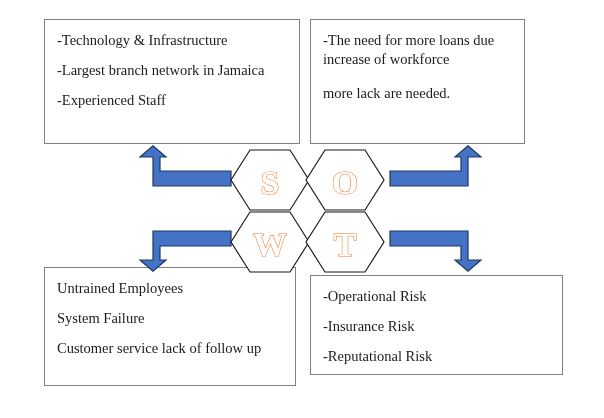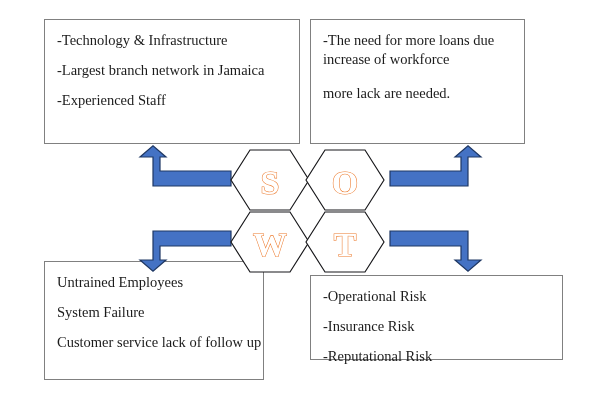--- a/index.html
+++ b/index.html
@@ -30,22 +30,22 @@
     color: #1b1b1b;
     white-space: pre;
     margin: 0 0 13px 0;
   }
   .quad-line.tight { margin-bottom: 2px; }
   .quad-line.gap    { margin-bottom: 17px; }
   .quad-line:last-child { margin-bottom: 0; }
 
   #box-strengths     { left: 44px;  top: 19px;  width: 256px; height: 125px; }
   #box-opportunities { left: 310px; top: 19px;  width: 215px; height: 125px; }
-  #box-weaknesses    { left: 44px;  top: 261px; width: 220px; height: 119px; }
-  #box-threats       { left: 310px; top: 275px; width: 253px; height: 85px; }
+  #box-weaknesses    { left: 44px;  top: 267px; width: 252px; height: 119px; }
+  #box-threats       { left: 310px; top: 275px; width: 253px; height: 100px; }
 
   
   .hex {
     position: absolute;
     width: 80px;
     height: 62px;
   }
   .hex svg { display: block; width: 80px; height: 62px; }
   .hex-poly {
     fill: #ffffff;

